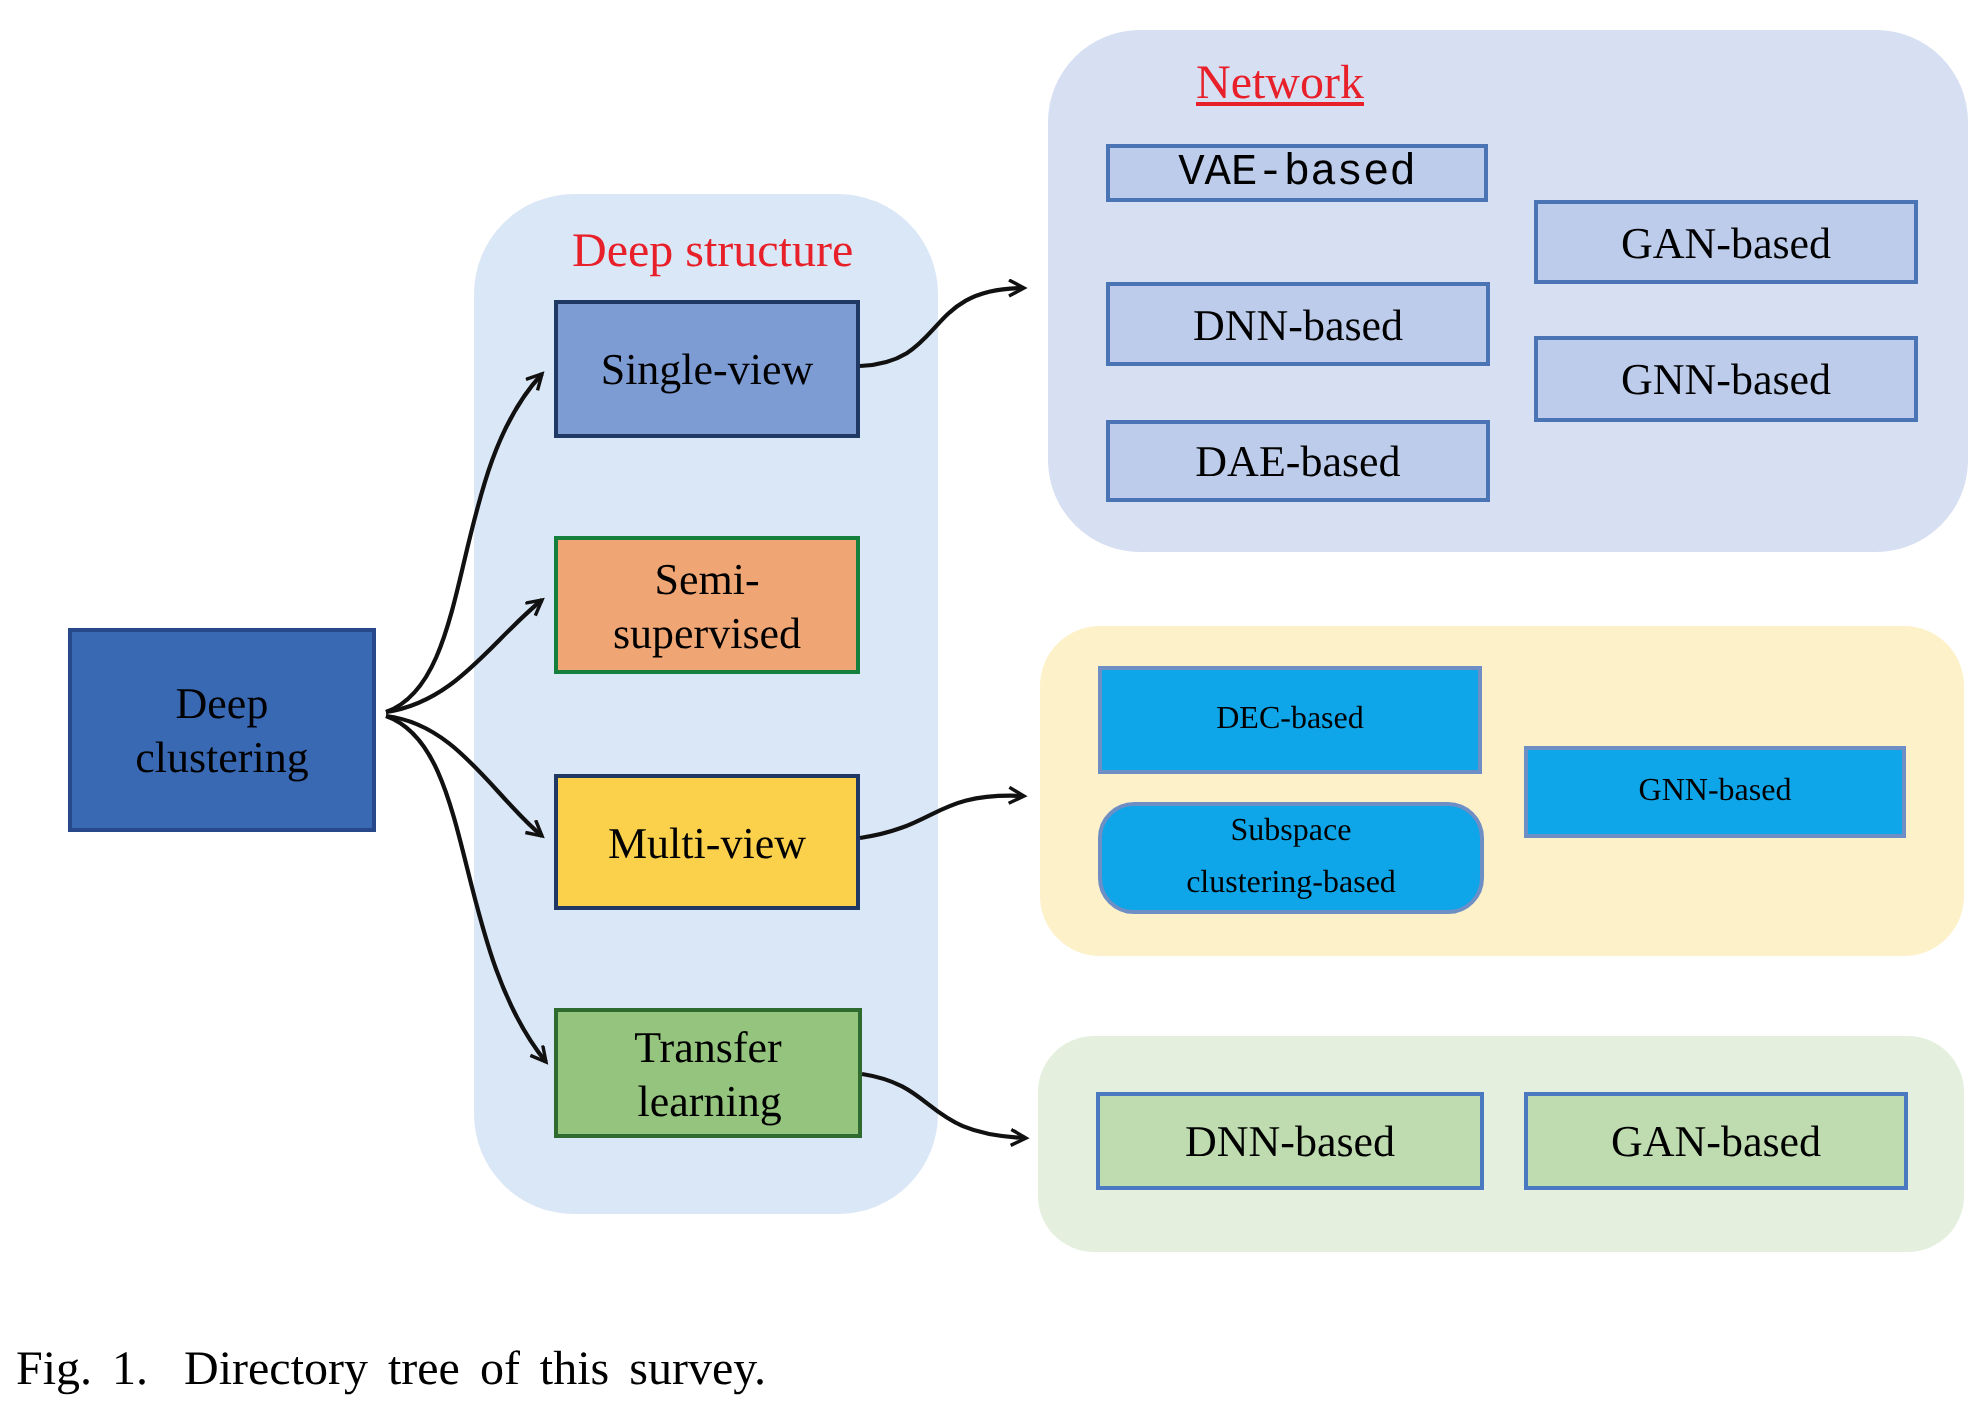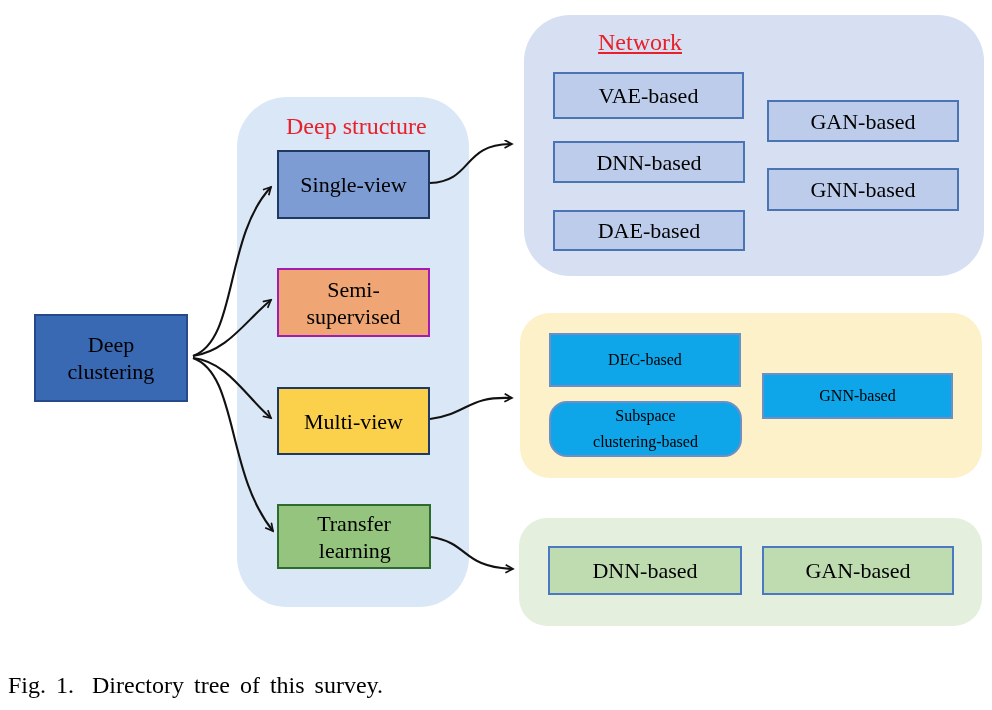--- a/index.html
+++ b/index.html
@@ -39,44 +39,44 @@
   .t-network{left:598px;top:28px;text-decoration:underline;}
   .box{
     position:absolute;z-index:3;
     display:flex;align-items:center;justify-content:center;
     text-align:center;color:#000;
     font-size:22px;line-height:27px;
     white-space:pre-line;
     box-sizing:border-box;
   }
   .b-root{
-    left:34px;top:314px;width:154px;height:88px;
+    left:34px;top:314px;width:154px;height:102px;
     background:#3a69b4;border:2px solid #27498c;
   }
   .b-single{
     left:277px;top:150px;width:153px;height:69px;
     background:#7e9cd4;border:2px solid #1f3864;
   }
   .b-semi{
     left:277px;top:268px;width:153px;height:69px;
-    background:#f0a674;border:2px solid #a21caf;
+    background:#f0a674;border:2px solid #15803d;
   }
   .b-multi{
     left:277px;top:387px;width:153px;height:68px;
     background:#fbd14b;border:2px solid #1f3864;
   }
   .b-transfer{
     left:277px;top:504px;width:154px;height:65px;
     background:#95c47e;border:2px solid #2f6b2f;text-align:right;
   }
   .netbox{
     background:#bdccea;border:2px solid #4a74b4;
     font-size:22px;
   }
-  .n-vae{left:553px;top:72px;width:191px;height:47px;}
+  .n-vae{left:553px;top:72px;width:191px;height:29px;font-family:Liberation Mono, monospace;}
   .n-dnn{left:553px;top:141px;width:192px;height:42px;}
   .n-dae{left:553px;top:210px;width:192px;height:41px;}
   .n-gan{left:767px;top:100px;width:192px;height:42px;}
   .n-gnn{left:767px;top:168px;width:192px;height:43px;}
   .ybox{
     background:#0ea5e9;border:2px solid #6e8fc5;
     font-size:16px;line-height:26px;
   }
   .y-dec{left:549px;top:333px;width:192px;height:54px;}
   .y-sub{left:549px;top:401px;width:193px;height:56px;border-radius:18px;}

